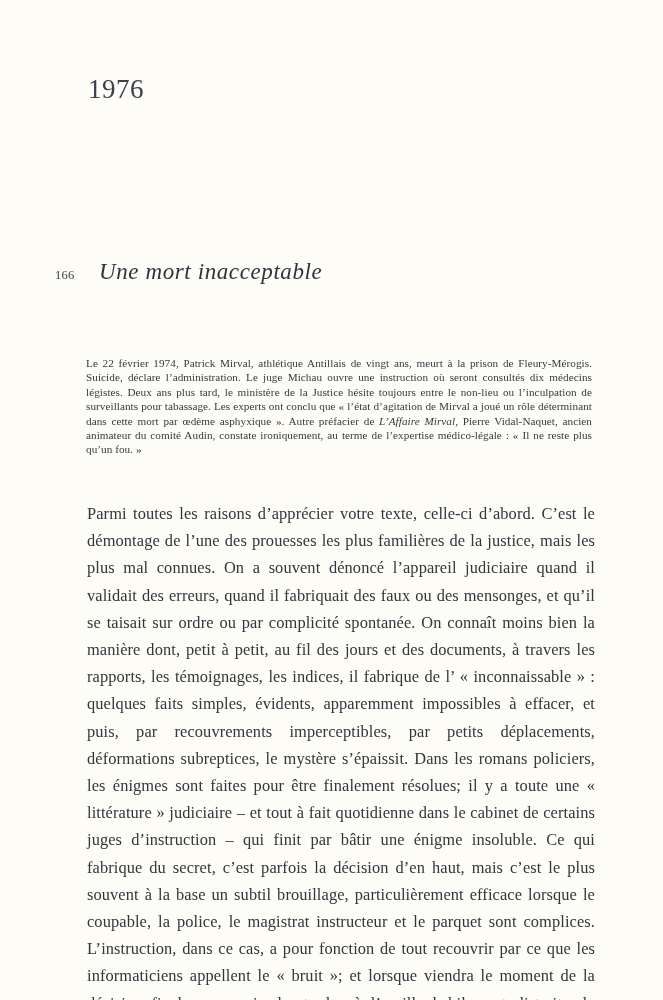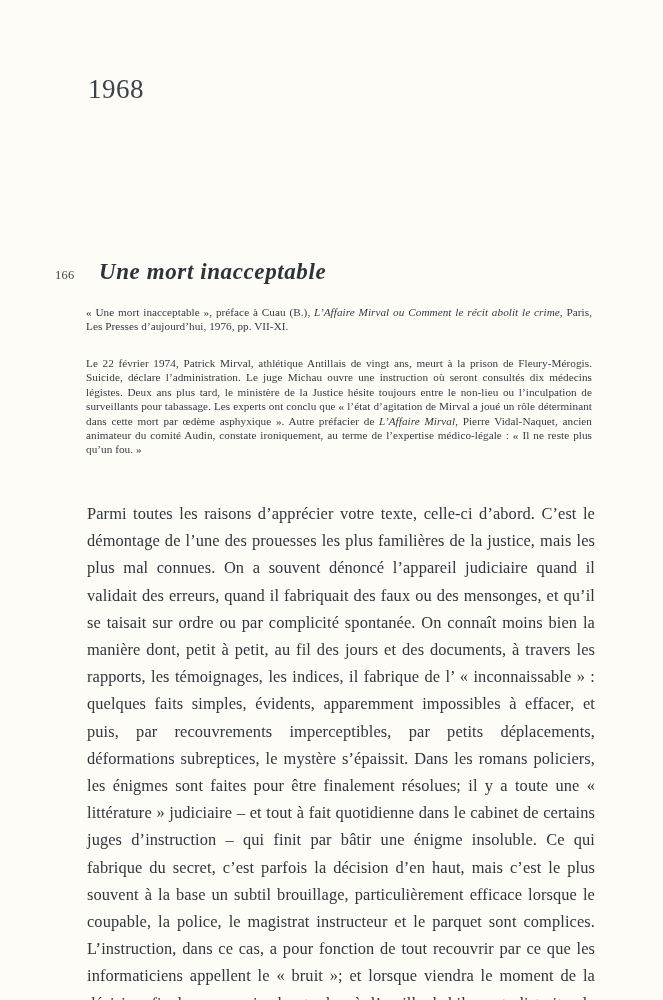--- a/index.html
+++ b/index.html
@@ -48,21 +48,20 @@
     color: #3c414a;
     letter-spacing: 0.2px;
     margin-left: 11px;
   }
   .chapter-title {
     font-style: italic;
     font-size: 23px;
     color: #2f343b;
     letter-spacing: 0.6px;
     white-space: nowrap;
-    font-weight: bold;
   }
 
   
   .apparatus {
     position: absolute;
     left: 86px;
     width: 506px;
     font-size: 11.2px;
     line-height: 14.4px;
     text-align: justify;
@@ -86,30 +85,27 @@
     color: #31363d;
     letter-spacing: 0.1px;
     hyphens: manual;
   }
 </style>
 </head>
 <body>
 
 <div class="page">
 
-  <div class="year-heading">1968</div>
+  <div class="year-heading">1976</div>
 
   <div class="title-row">
     <span class="folio">166</span>
     <span class="chapter-title">Une mort inacceptable</span>
   </div>
 
-  <div class="apparatus citation">
-    <span>« Une mort inacceptable », préface à Cuau (B.), </span><i>L’Affaire Mirval ou Comment le récit abolit le crime</i><span>, Paris, Les Presses d’aujourd’hui, 1976, pp. VII-XI.</span>
-  </div>
 
   <div class="apparatus headnote">
     <span>Le 22 février 1974, Patrick Mirval, athlétique Antillais de vingt ans, meurt à la prison de Fleury-Mérogis. Suicide, déclare l’administration. Le juge Michau ouvre une instruction où seront consultés dix médecins légistes. Deux ans plus tard, le ministère de la Justice hésite toujours entre le non-lieu ou l’inculpation de surveillants pour tabassage. Les experts ont conclu que « l’état d’agitation de Mirval a joué un rôle déterminant dans cette mort par œdème asphyxique ». Autre préfacier de </span><i>L’Affaire Mirval</i><span>, Pierre Vidal-Naquet, ancien animateur du comité Audin, constate ironiquement, au terme de l’expertise médico-légale : « Il ne reste plus qu’un fou. »</span>
   </div>
 
   <div class="body-text">Parmi toutes les raisons d’apprécier votre texte, celle-ci d’abord. C’est le démontage de l’une des prouesses les plus familières de la justice, mais les plus mal connues. On a souvent dénoncé l’appareil judiciaire quand il validait des erreurs, quand il fabriquait des faux ou des mensonges, et qu’il se taisait sur ordre ou par complicité spontanée. On connaît moins bien la manière dont, petit à petit, au fil des jours et des documents, à travers les rapports, les témoignages, les indices, il fabrique de l’ « inconnaissable » : quelques faits simples, évidents, apparemment impossibles à effacer, et puis, par recouvrements imperceptibles, par petits déplacements, déformations subreptices, le mystère s’épaissit. Dans les romans policiers, les énigmes sont faites pour être finalement résolues; il y a toute une « littérature » judiciaire – et tout à fait quotidienne dans le cabinet de certains juges d’instruction – qui finit par bâtir une énigme insoluble. Ce qui fabrique du secret, c’est parfois la décision d’en haut, mais c’est le plus souvent à la base un subtil brouillage, particulièrement efficace lorsque le coupable, la police, le magistrat instructeur et le parquet sont complices. L’instruction, dans ce cas, a pour fonction de tout recouvrir par ce que les informaticiens appellent le « bruit »; et lorsque viendra le moment de la décision finale ne parviendront plus à l’oreille habilement distraite du</div>
 
 </div>
 
 </body></html>

